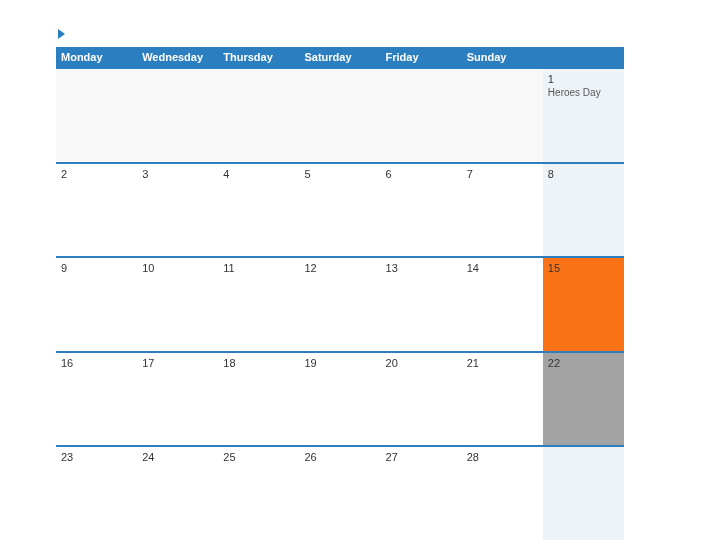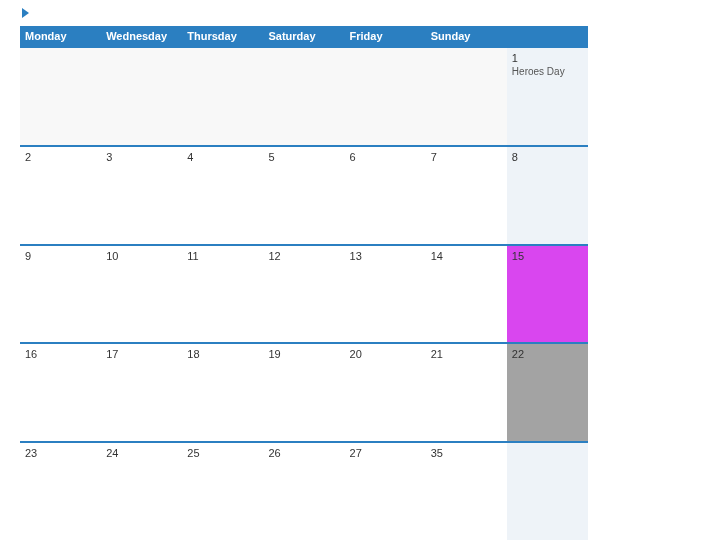--- a/index.html
+++ b/index.html
@@ -7,23 +7,24 @@
       width: 712px;
       height: 550px;
       background: #fff;
       font-family: Arial, sans-serif;
       overflow: hidden;
     }
 
     .page {
       width: 608px;
       height: 550px;
-      padding: 9px 20px 10px 20px;
-      display: flex;
-      flex-direction: column;
+      padding: 30px 20px 10px 20px;
+      display: flex;
+      flex-direction: column;
+      margin-left: 36px;
     }
 
     
     .header {
       display: flex;
       align-items: center;
       justify-content: space-between;
       margin-bottom: 8px;
     }
 
@@ -216,21 +217,21 @@
           </div>
           <div class="cal-cell">
             <span class="cal-day-num">12</span>
           </div>
           <div class="cal-cell">
             <span class="cal-day-num">13</span>
           </div>
           <div class="cal-cell">
             <span class="cal-day-num">14</span>
           </div>
-          <div class="cal-cell" style="background: #d946ef;">
+          <div class="cal-cell" style="background: #f97316;">
             <span class="cal-day-num">15</span>
           </div>
         </div>
         <div class="cal-week">
           <div class="cal-cell">
             <span class="cal-day-num">16</span>
           </div>
           <div class="cal-cell">
             <span class="cal-day-num">17</span>
           </div>
@@ -260,19 +261,19 @@
           <div class="cal-cell">
             <span class="cal-day-num">25</span>
           </div>
           <div class="cal-cell">
             <span class="cal-day-num">26</span>
           </div>
           <div class="cal-cell">
             <span class="cal-day-num">27</span>
           </div>
           <div class="cal-cell">
-            <span class="cal-day-num">35</span>
+            <span class="cal-day-num">28</span>
           </div>
           <div class="cal-cell empty-cell" style="background: rgb(238, 243, 248);"></div>
         </div>
       </div>
   </div>
 </div>
 
 </body></html>

